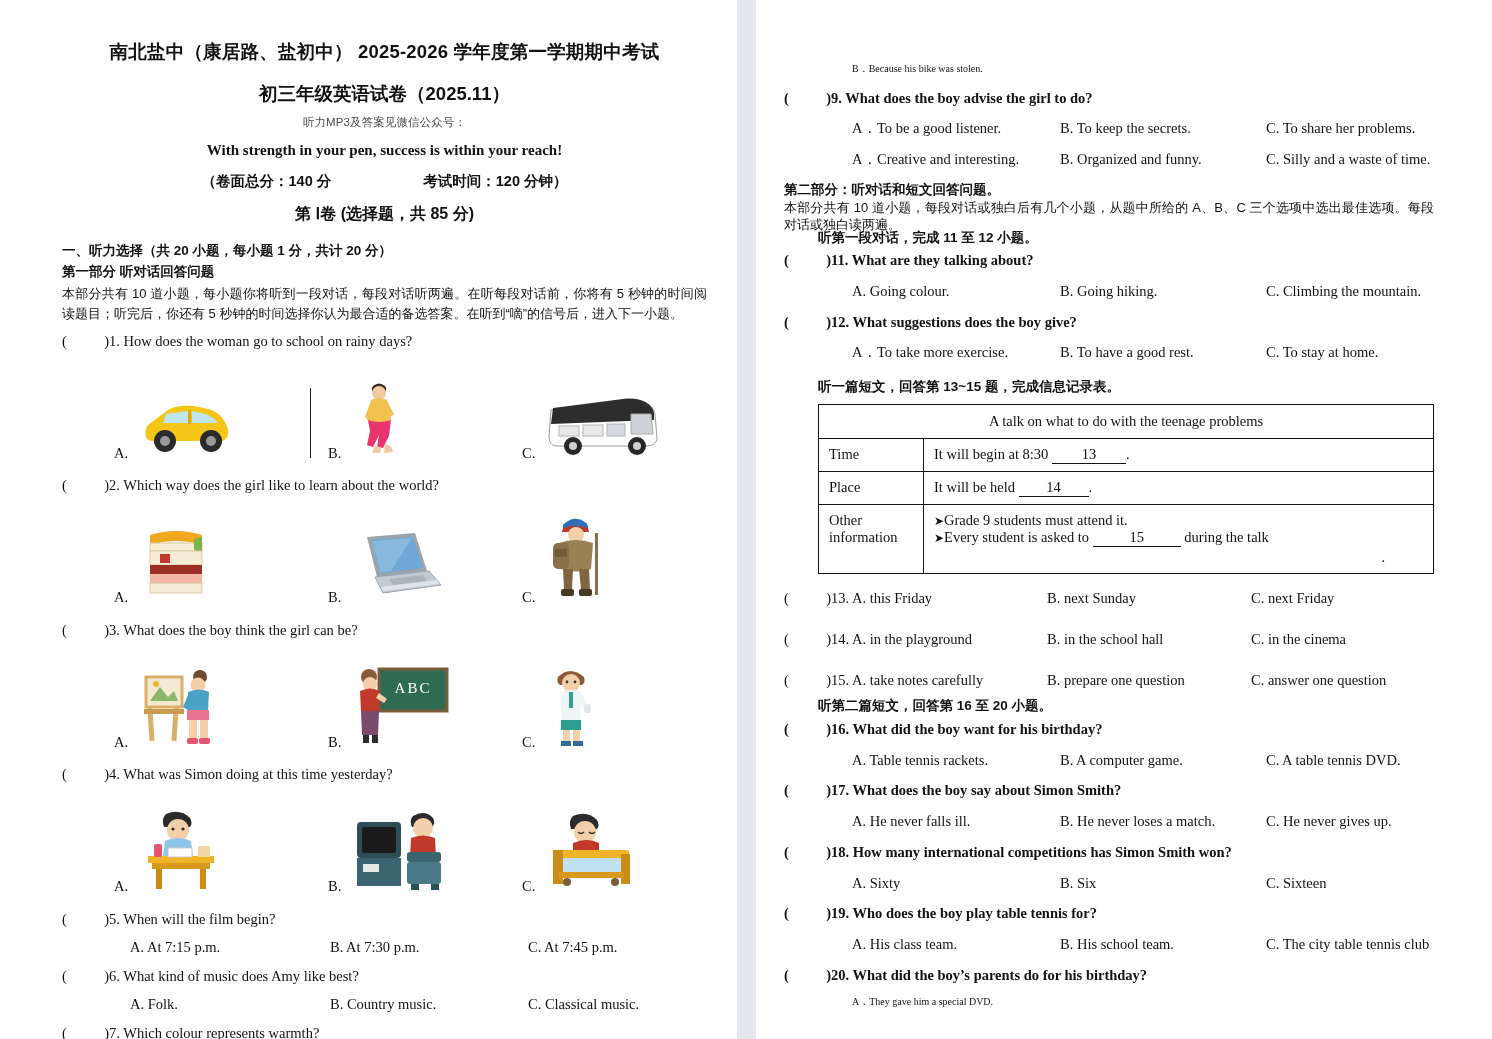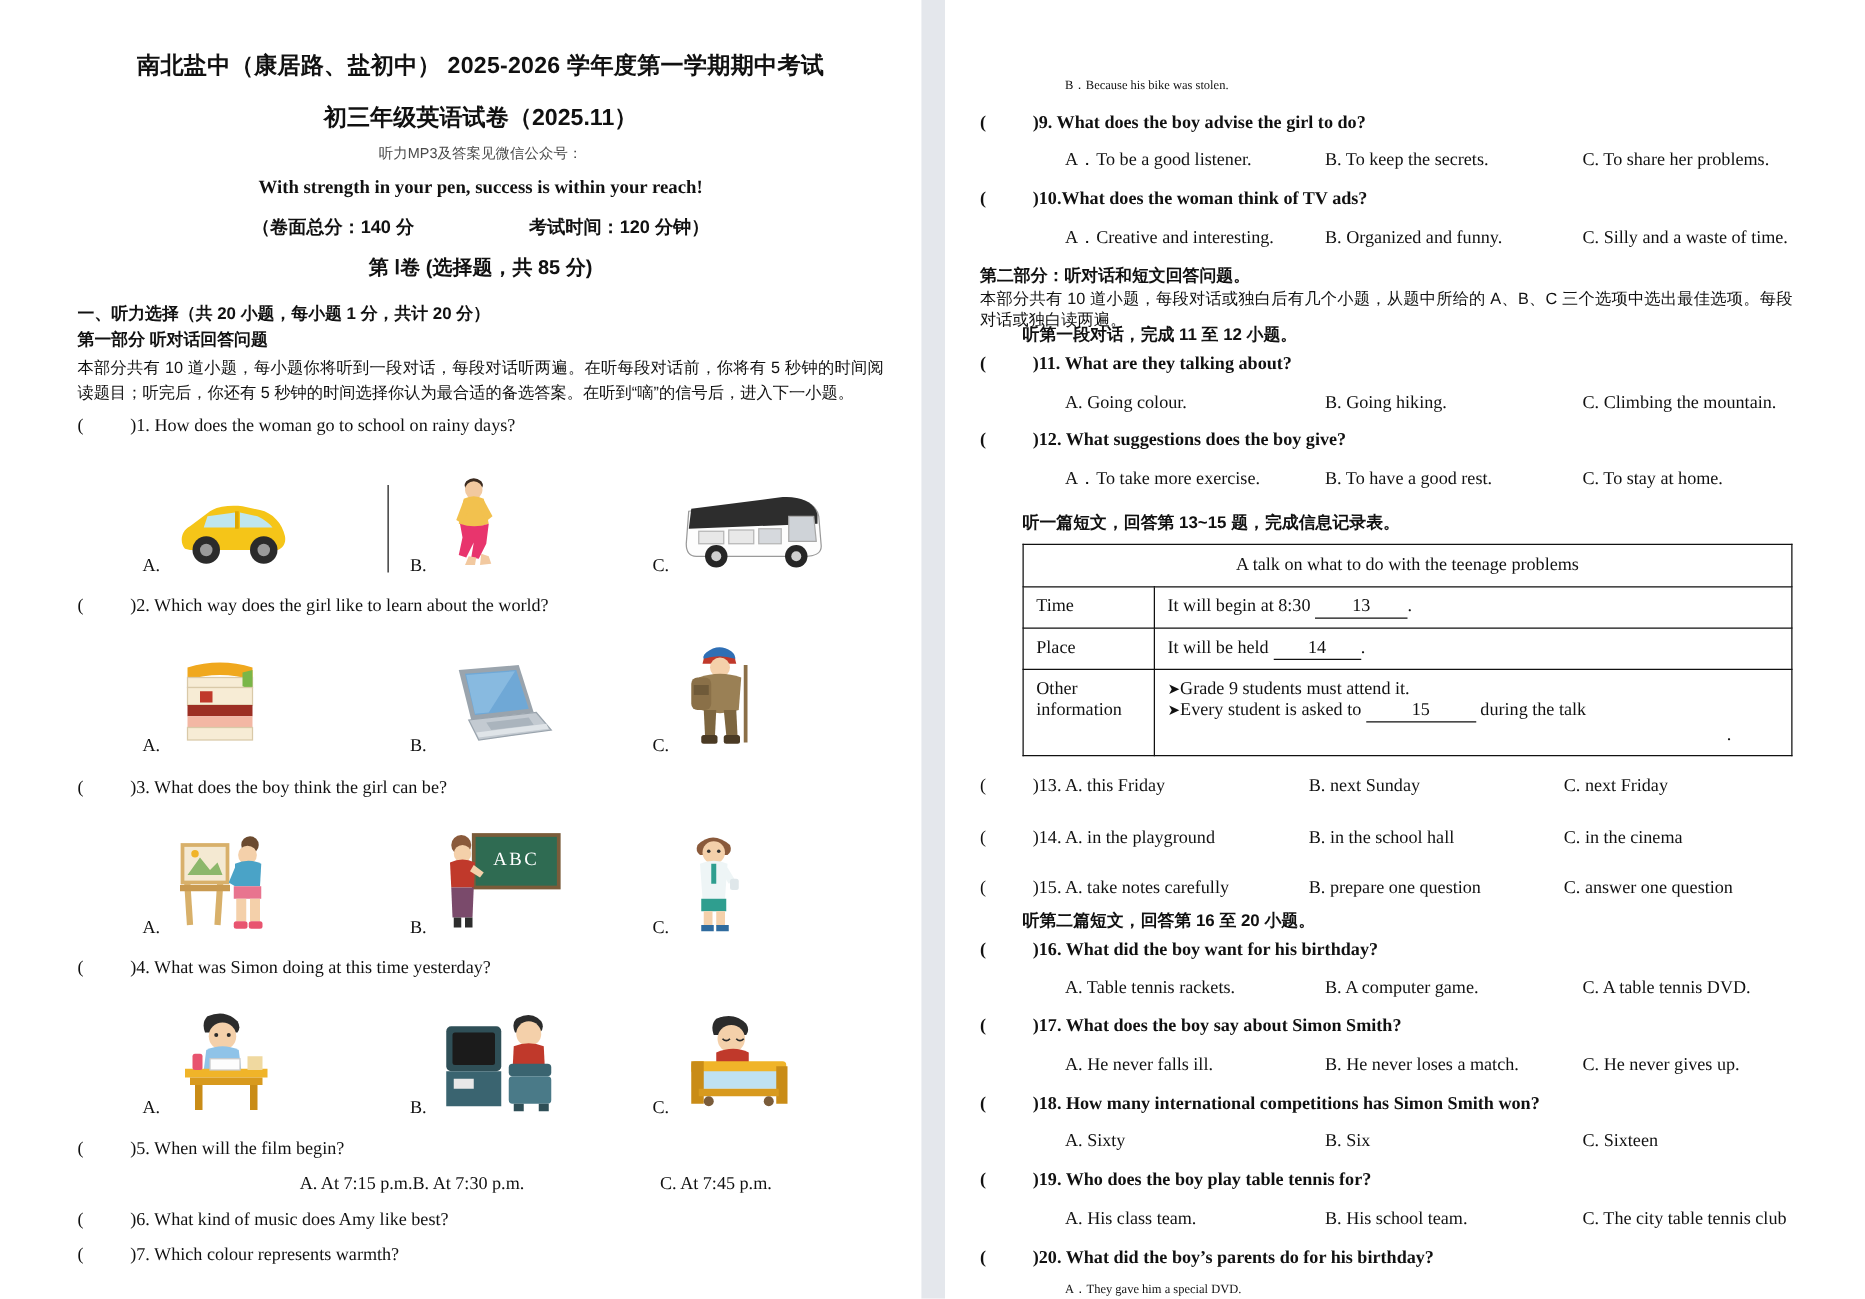--- a/index.html
+++ b/index.html
@@ -77,21 +77,21 @@
   }
   .q .brk { display:inline-block; width:47px; }
   .q .brk:before { content:"("; }
   .q .brk:after  { content:")"; float:right; }
 
   .opts {
     font-size:14.5px; line-height:1.5; margin:7px 0 0 0;
     display:flex; font-family:"Liberation Serif", serif;
   }
   .opts.ind { padding-left:68px; }
-  .opts .o1 { width:200px; flex:0 0 200px;text-align:right; }
+  .opts .o1 { width:200px; flex:0 0 200px; }
   .opts .o2 { width:198px; flex:0 0 198px; }
   .opts .o3 { flex:1 1 auto; }
 
   .opt-stack { margin:6px 0 0 0; font-size:10px; line-height:1.85;
                padding-left:68px; font-family:Liberation Serif, serif; }
 
   
   .picrow { position:relative; height:112px; margin-top:4px; }
   .piccell { position:absolute; bottom:6px; display:flex; align-items:flex-end; }
   .piccell .lbl { font-size:14.5px; margin-right:10px; line-height:1; padding-bottom:2px; }
@@ -403,20 +403,25 @@
       </div>
       <div class="opts ind">
         <span class="o1">A. At 7:15 p.m.</span>
         <span class="o2">B. At 7:30 p.m.</span>
         <span class="o3">C. At 7:45 p.m.</span>
       </div>
 
       <div class="q">
         <span class="brk"></span><span>6.</span> <span>What kind of music does Amy like best?</span>
       </div>
+      <div class="opts ind">
+        <span class="o1">A. Folk.</span>
+        <span class="o2">B. Country music.</span>
+        <span class="o3">C. Classical music.</span>
+      </div>
 
       <div class="q">
         <span class="brk"></span><span>7.</span> <span>Which colour represents warmth?</span>
       </div>
 
     </div>
   </div>
 
   <div class="gutter"></div>
 
@@ -429,23 +434,20 @@
 
       <div class="q-r">
         <span class="brk"></span><span>9.</span> <span>What does the boy advise the girl to do?</span>
       </div>
       <div class="opts-r">
         <span class="o1">A．To be a good listener.</span>
         <span class="o2">B. To keep the secrets.</span>
         <span class="o3">C. To share her problems.</span>
       </div>
 
-      <div class="q-r">
-        <span class="brk"></span><span>10.</span><span>What does the woman think of TV ads?</span>
-      </div>
       <div class="opts-r">
         <span class="o1">A．Creative and interesting.</span>
         <span class="o2">B. Organized and funny.</span>
         <span class="o3">C. Silly and a waste of time.</span>
       </div>
 
       <div class="sec-h" style="margin-top:9px;">第二部分：听对话和短文回答问题。</div>
       <div class="para-r">本部分共有 10 道小题，每段对话或独白后有几个小题，从题中所给的 A、B、C 三个选项中选出最佳选项。每段对话或独白读两遍。</div>
       <div class="cn-lead tight">听第一段对话，完成 11 至 12 小题。</div>
 

